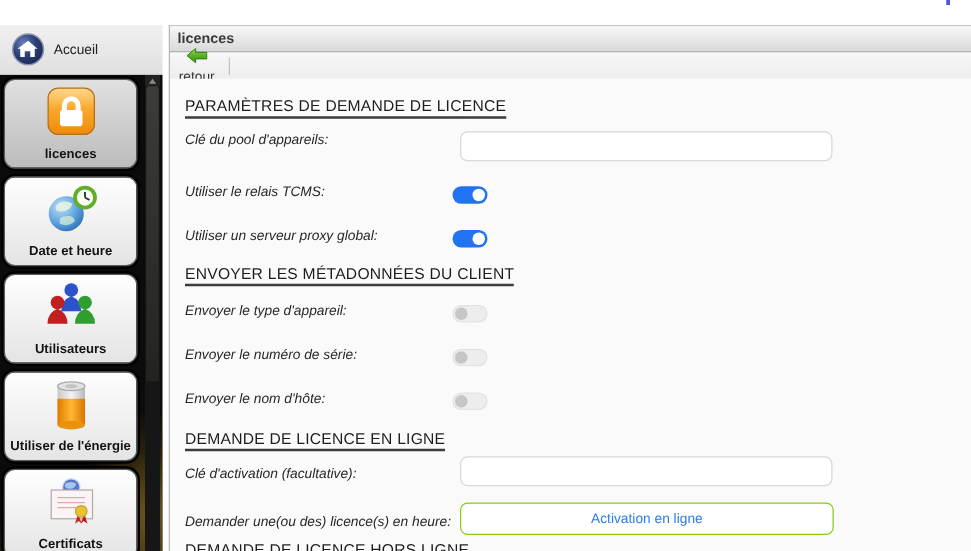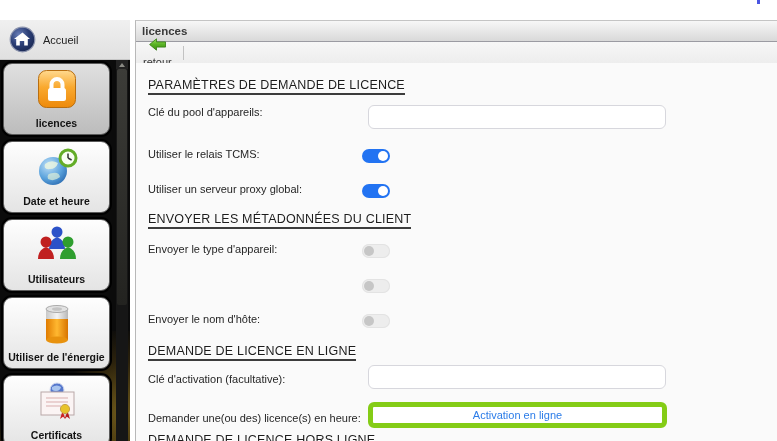--- a/index.html
+++ b/index.html
@@ -67,34 +67,34 @@
   .back-btn{display:flex;align-items:center;gap:5px;padding:1px 3px;cursor:default;flex-direction:column;}
   .back-label{font-size:11px;color:#333;}
   .toolbar-sep{width:1px;height:14px;background:#c2c2c2;margin-left:3px;}
   .content{position:absolute;top:42px;left:0;right:0;bottom:0;background:#fafafa;overflow:hidden;}
 
   .sec-title{
     position:absolute;left:12px;font-size:12.5px;font-weight:normal;color:#1c1c1c;
     letter-spacing:.2px;border-bottom:2px solid #3c3c3c;padding-bottom:1px;
     text-shadow:0 1px 0 rgba(255,255,255,.9);white-space:nowrap;
   }
-  .lbl{position:absolute;left:12px;font-size:11px;color:#262626;line-height:13px;white-space:nowrap;}
+  .lbl{position:absolute;left:12px;font-size:11px;color:#262626;line-height:13px;white-space:nowrap;font-style:italic;}
   .txt{
     position:absolute;left:232px;width:298px;height:24px;box-sizing:border-box;
     border:1px solid #d7d7dd;border-radius:6px;background:#fff;
     padding:0 8px;font-size:11px;color:#222;outline:none;font-family:inherit;
   }
   .toggle{position:absolute;left:226px;width:28px;height:14px;border-radius:7px;cursor:default;}
   .toggle.on{background:#2273f2;}
   .toggle.on .knob{position:absolute;right:2px;top:2px;width:10px;height:10px;border-radius:50%;background:#fff;}
   .toggle.off{background:#ededed;box-shadow:inset 0 0 0 1px #e3e3e3;}
   .toggle.off .knob{position:absolute;left:2px;top:2px;width:10px;height:10px;border-radius:50%;background:#c6c6c6;}
   .outline-btn{
     position:absolute;left:232px;width:299px;height:26px;box-sizing:border-box;
-    background:#fff;border:5px solid #84cc16;border-radius:6px;
+    background:#fff;border:1px solid #84cc16;border-radius:6px;
     font-size:11px;color:#2b7ce8;font-family:inherit;cursor:default;
   }
 </style>
 </head>
 <body>
 
 <div class="artifact"></div>
 
 <div class="sidebar">
   <div class="side-header">
@@ -266,20 +266,21 @@
       <div class="knob"></div>
     </div>
 
     <div class="sec-title" style="top:149px">ENVOYER LES MÉTADONNÉES DU CLIENT</div>
 
     <span class="lbl" style="top:180px">Envoyer le type d'appareil:</span>
     <div class="toggle off" style="top:181px">
       <div class="knob"></div>
     </div>
 
+    <span class="lbl" style="top:215px">Envoyer le numéro de série:</span>
     <div class="toggle off" style="top:216px">
       <div class="knob"></div>
     </div>
 
     <span class="lbl" style="top:250px">Envoyer le nom d'hôte:</span>
     <div class="toggle off" style="top:251px">
       <div class="knob"></div>
     </div>
 
     <div class="sec-title" style="top:281px">DEMANDE DE LICENCE EN LIGNE</div>

